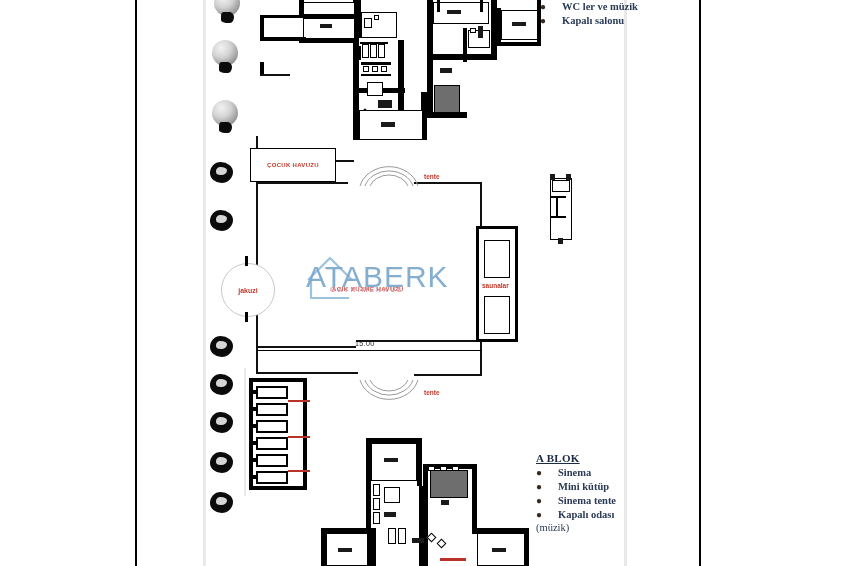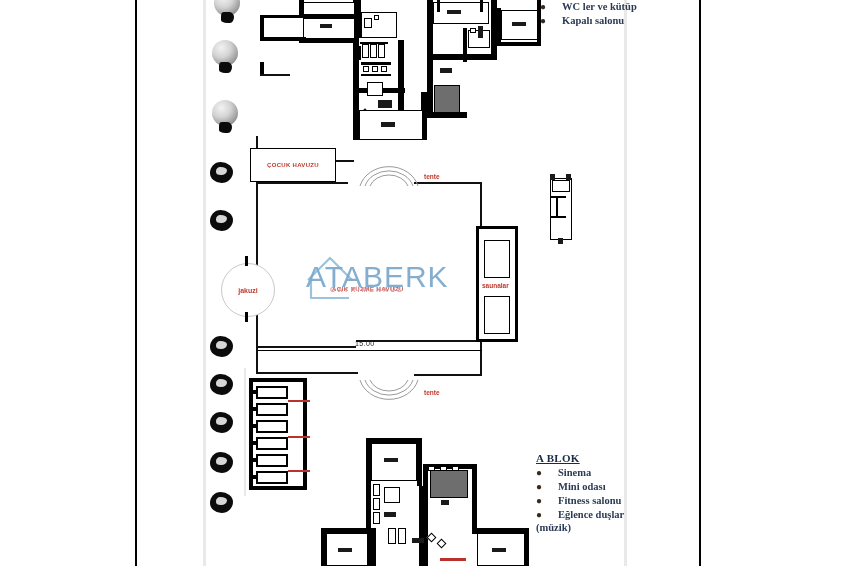--- a/index.html
+++ b/index.html
@@ -168,21 +168,21 @@
   }
   .legend-bullet {
     width: 22px;
     flex: 0 0 22px;
     text-align: left;
     color: #3a2a1e;
     font-size: 10px;
   }
   .legend-note {
     font-size: 10.5px;
-    font-weight: bold;
+    font-weight: normal;
     color: #2b3a55;
     margin-top: 2px;
   }
 
   
   #watermark {
     position: absolute;
     left: 300px;
     top: 246px;
     width: 150px;
@@ -462,42 +462,42 @@
       <path d="M8 34 L30 12 L52 34" fill="none" stroke="#9cc2dd" stroke-width="2.2" stroke-linejoin="round"></path>
       <path d="M11 32 L11 52 L49 52" fill="none" stroke="#9cc2dd" stroke-width="2.2" stroke-linejoin="round"></path>
     </svg>
     <div class="wm-text">ATABERK</div>
     <div class="wm-sub">GAYRIMENKUL</div>
   </div>
 
   <div class="legend" style="left:540px; top:-2px; width:150px;">
     <div class="legend-row">
       <span class="legend-bullet">●</span>
-      <span>WC ler ve kütüp</span>
+      <span>WC ler ve müzik</span>
     </div>
     <div class="legend-row">
       <span class="legend-bullet">●</span>
       <span>Kapalı salonu</span>
     </div>
   </div>
 
   <div class="legend" style="left:536px; top:452px; width:160px;">
     <div class="legend-title">A BLOK</div>
     <div class="legend-row">
       <span class="legend-bullet">●</span>
       <span>Sinema</span>
     </div>
     <div class="legend-row">
       <span class="legend-bullet">●</span>
-      <span>Mini odası</span>
+      <span>Mini kütüp</span>
     </div>
     <div class="legend-row">
       <span class="legend-bullet">●</span>
-      <span>Fitness salonu</span>
+      <span>Sinema tente</span>
     </div>
     <div class="legend-row">
       <span class="legend-bullet">●</span>
-      <span>Eğlence duşlar</span>
+      <span>Kapalı odası</span>
     </div>
     <div class="legend-note">(müzik)</div>
   </div>
 
 </div>
 
 </body></html>

